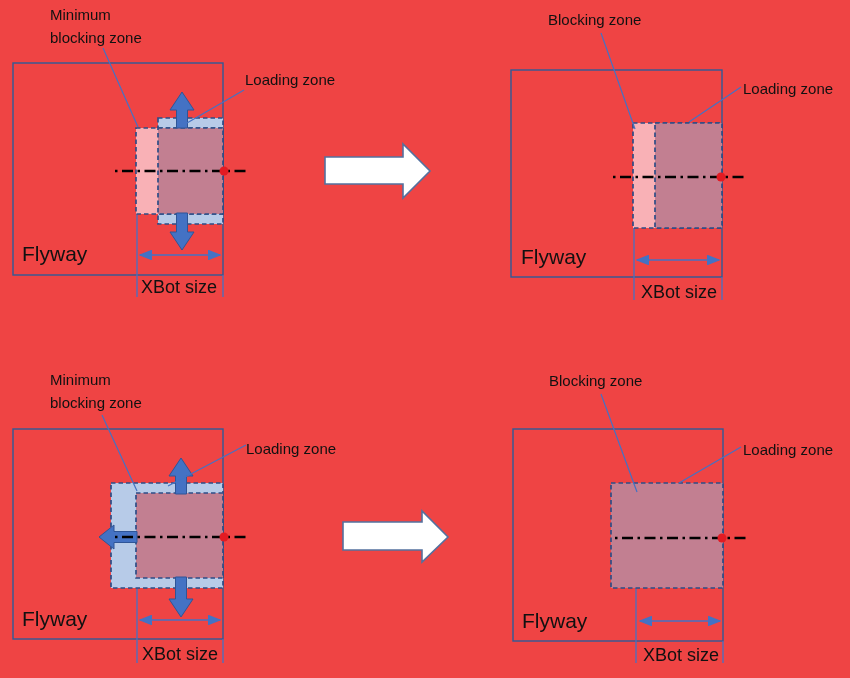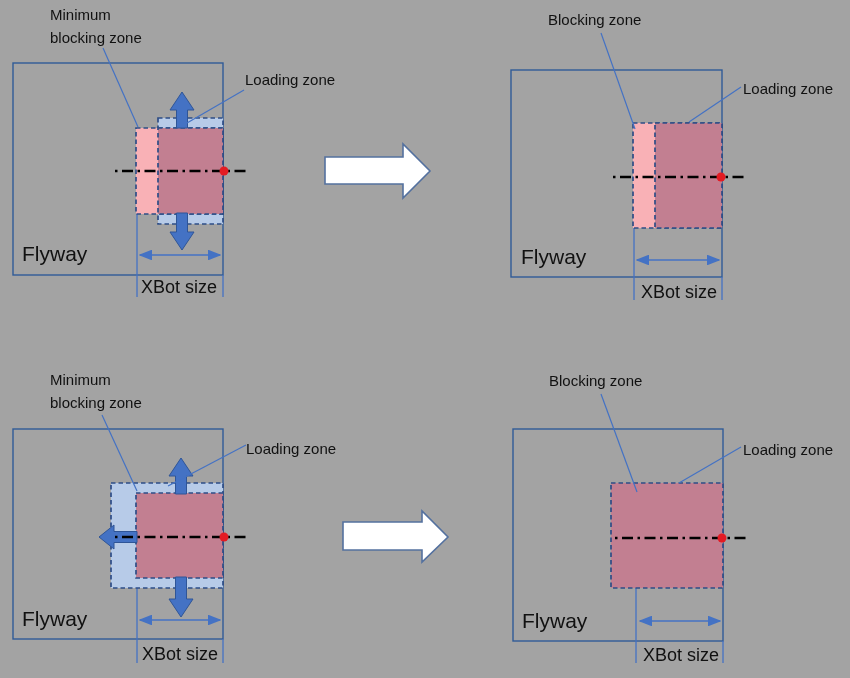--- a/index.html
+++ b/index.html
@@ -1,19 +1,19 @@
 <!DOCTYPE html>
 <html><head>
 <meta charset="utf-8">
 <style>
   html,body{margin:0;padding:0;background:#ffffff;}
   .canvas{
     position:relative;
     width:850px;height:678px;
-    background:#a3a3a3;
+    background:#ef4444;
     font-family:"Liberation Sans","DejaVu Sans",sans-serif;
     overflow:hidden;
   }
   svg text{
     font-family:"Liberation Sans","DejaVu Sans",sans-serif;
     fill:#111111;
   }
   .lbl{font-size:15px;}
   .flyway-lbl{font-size:21px;}
   .xbot-lbl{font-size:18px;}

